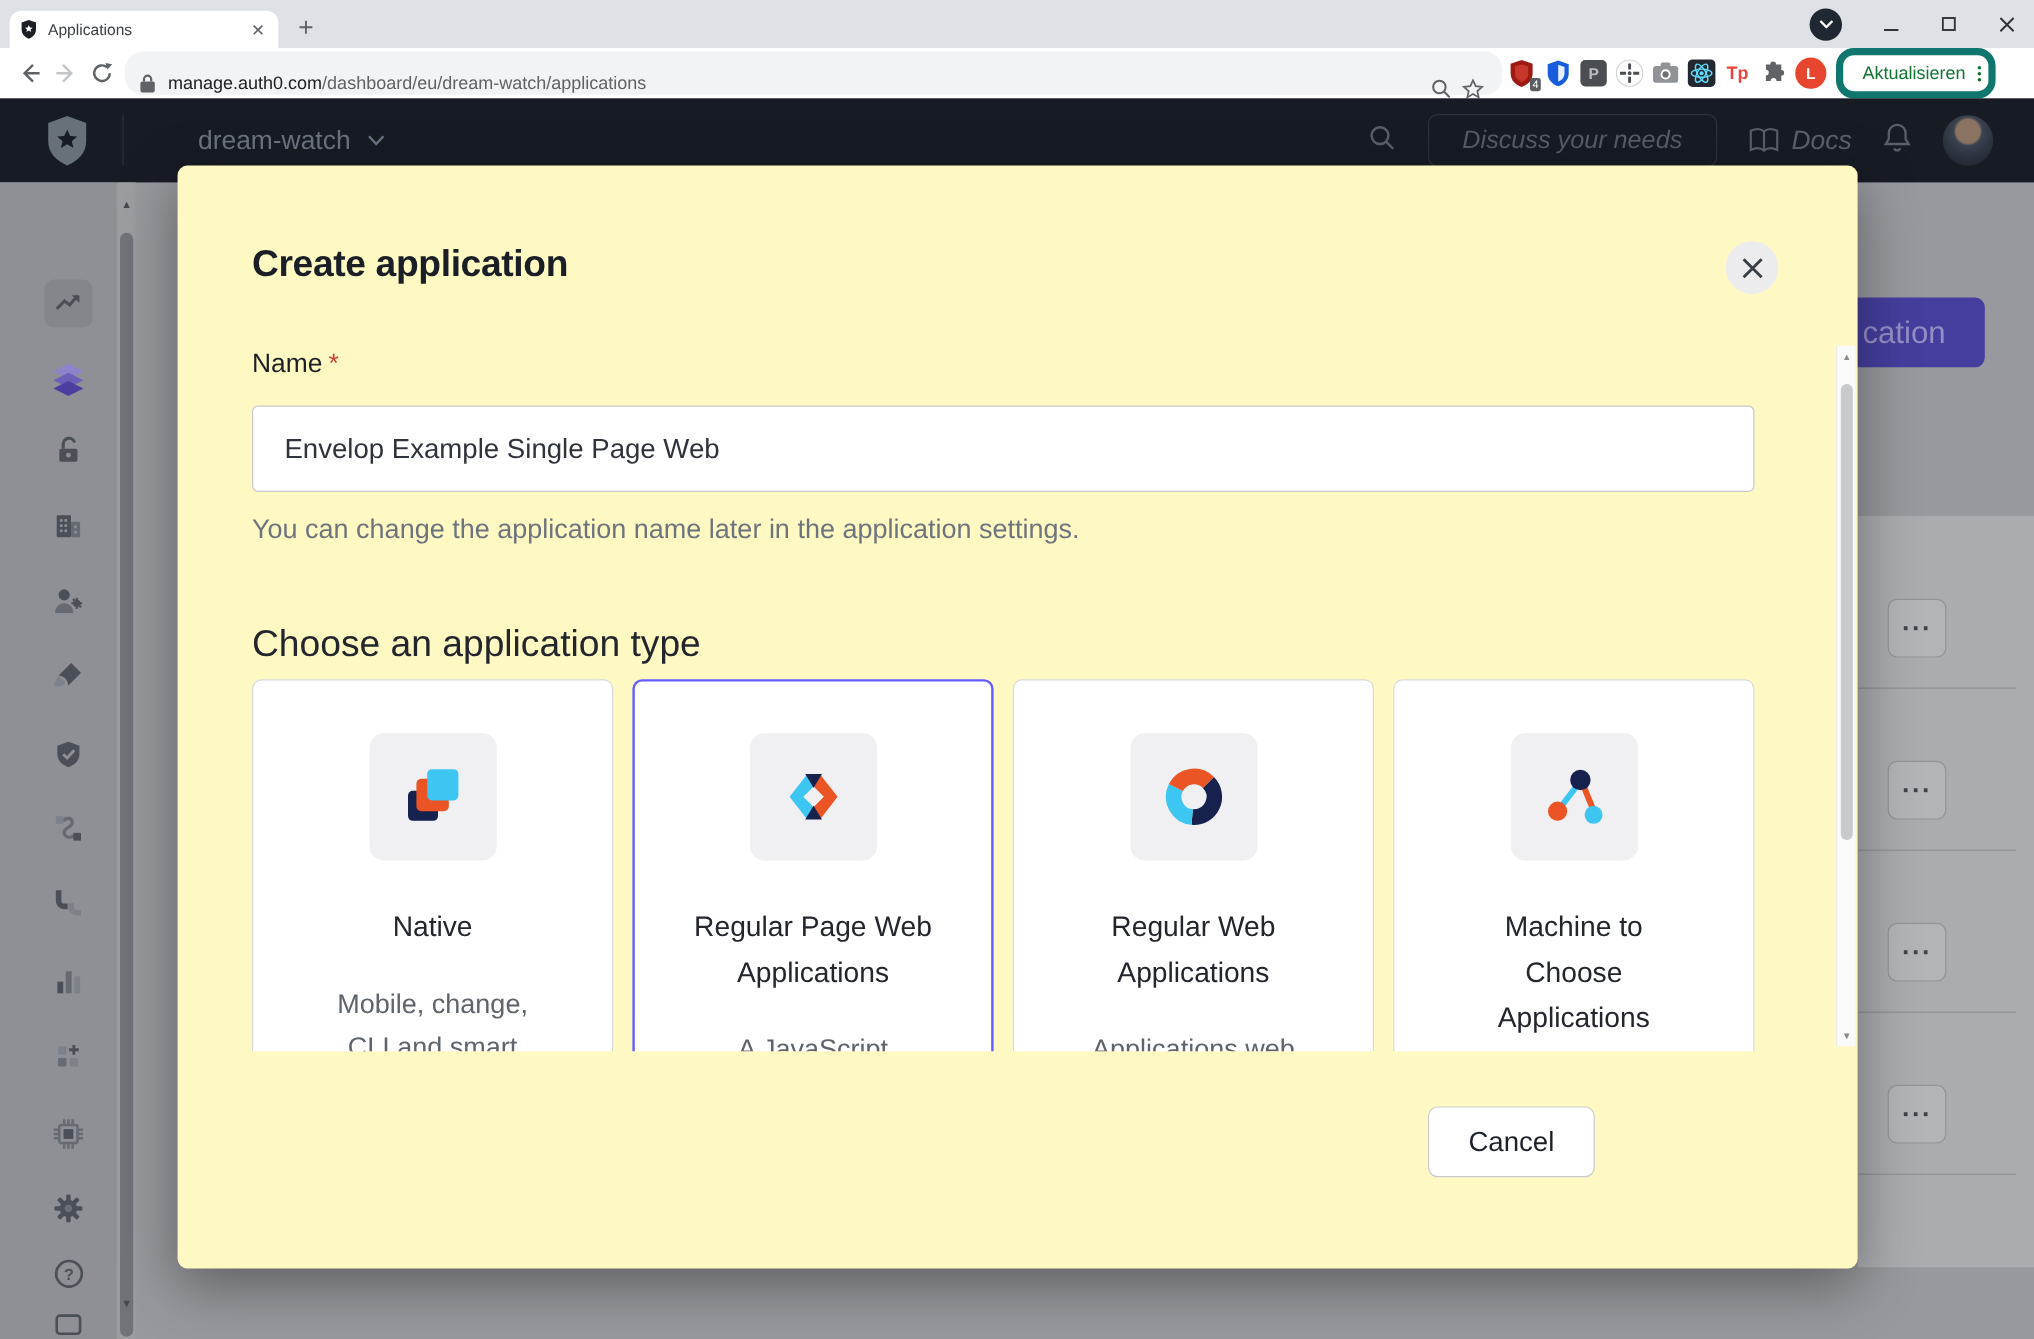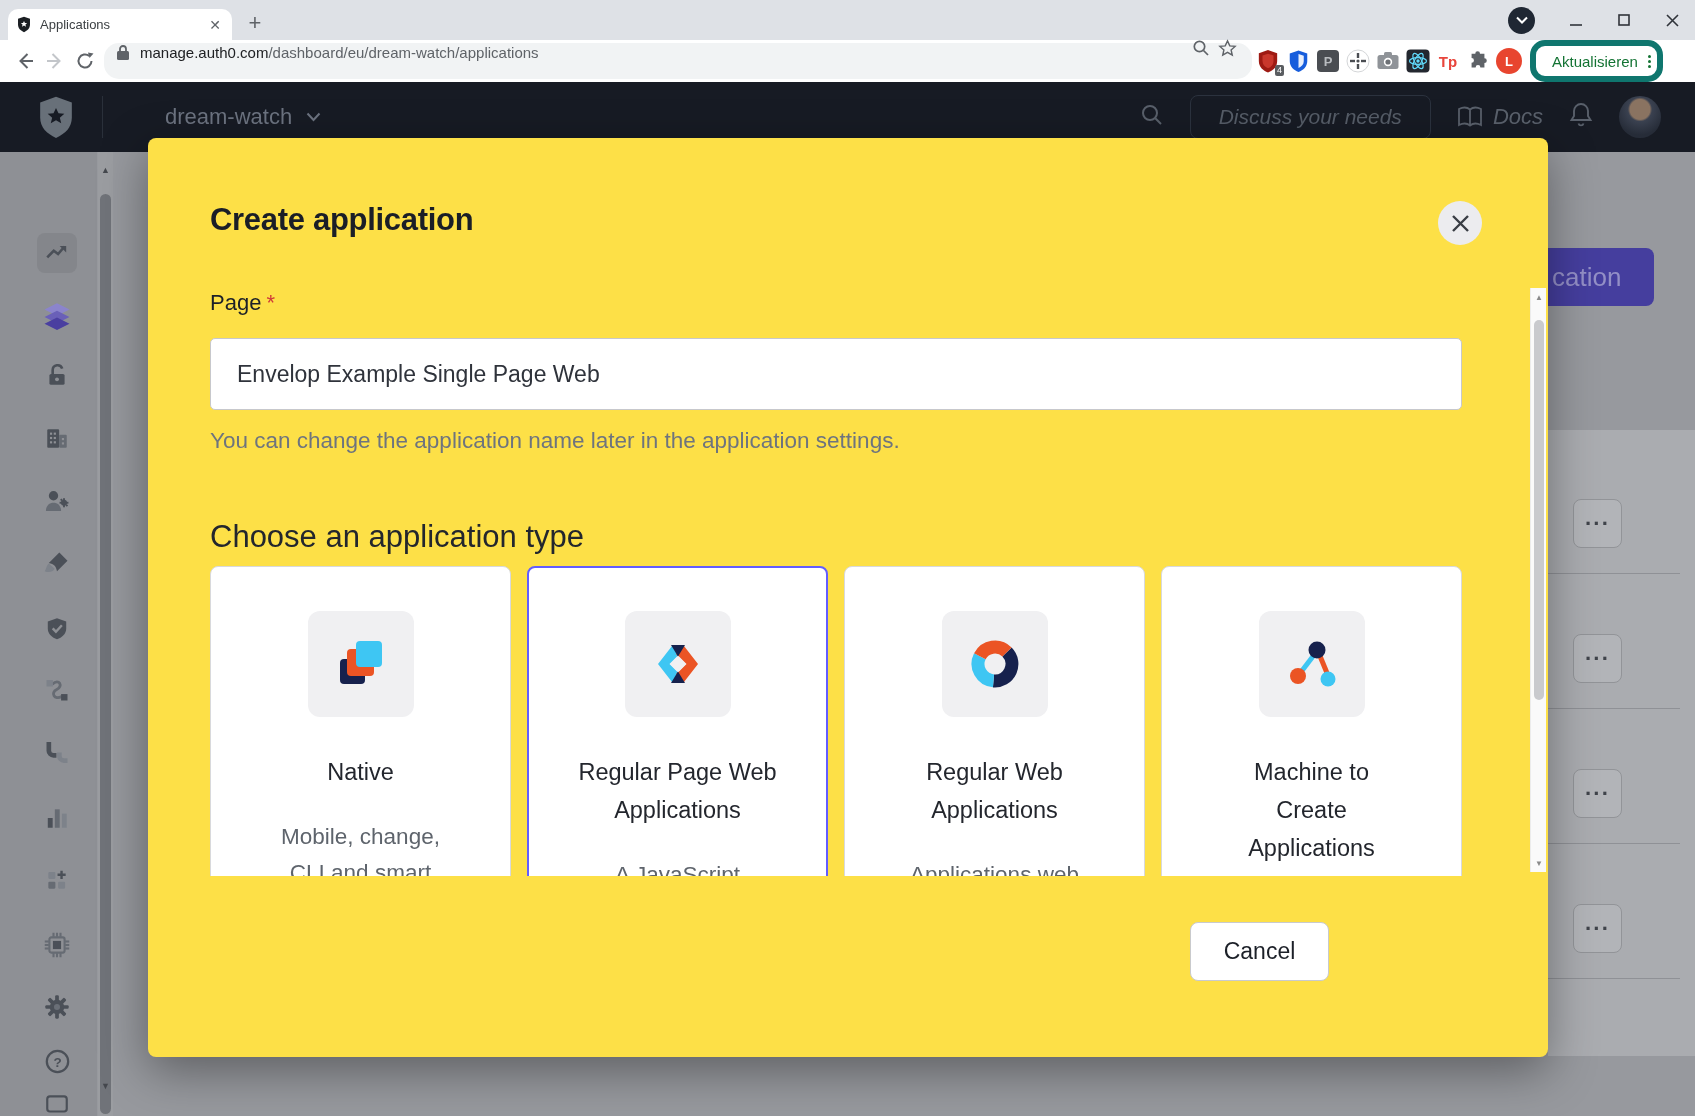--- a/index.html
+++ b/index.html
@@ -17,21 +17,21 @@
     justify-content:center;color:#5f6368;font-size:22px;font-weight:400;}
   .win-controls{position:absolute;right:10px;top:0;height:40px;display:flex;align-items:center;gap:22px;}
   .chrome-menu-circle{width:27px;height:27px;border-radius:50%;background:#1f2733;display:flex;
     align-items:center;justify-content:center;margin-right:6px;}
   .wc{width:26px;height:26px;display:flex;align-items:center;justify-content:center;color:#30343a;}
 
   .toolbar{position:absolute;left:0;top:40px;width:100%;height:42px;background:#fff;
     display:flex;align-items:center;padding:0 0 0 10px;box-sizing:border-box;}
   .navbtn{width:30px;height:30px;display:flex;align-items:center;justify-content:center;flex:none;}
   .omnibox{flex:none;width:1148px;height:30px;background:#f1f3f4;border-radius:15px;margin-left:4px;
-    display:flex;align-items:flex-end;padding:18px 12px;box-sizing:border-box;}
+    display:flex;align-items:flex-start;padding:18px 12px;box-sizing:border-box;}
   .url{font-size:15px;color:#202124;margin-left:10px;white-space:nowrap;flex:1;}
   .url .path{color:#5f6368;}
   .omni-ic{width:26px;height:26px;display:flex;align-items:center;justify-content:center;flex:none;}
   .ext{width:28px;height:28px;display:flex;align-items:center;justify-content:center;flex:none;position:relative;margin-left:2px;}
   .ext-badge{position:absolute;right:-2px;bottom:-1px;background:#5a5d61;color:#fff;font-size:9px;
     padding:0 2px;border-radius:2px;line-height:11px;}
   .p-sq{width:22px;height:22px;border-radius:4px;background:#4a4d52;color:#b9bcc0;font-weight:bold;
     font-size:13px;display:flex;align-items:center;justify-content:center;}
   .tp-label{color:#e8453c;font-weight:bold;font-size:15px;}
   .profile-chip{width:26px;height:26px;border-radius:50%;background:#e8452f;color:#fff;font-size:13px;
@@ -67,21 +67,21 @@
   
   .bh-panel{position:absolute;left:1548px;top:430px;width:147px;height:626px;background:#aaacb0;}
   .bh-line{position:absolute;left:1548px;width:132px;height:1px;background:#8f9196;}
   .bh-cation{position:absolute;left:1540px;top:248px;width:114px;height:58px;background:#453e9e;
     border-radius:8px;color:#938fc6;font-size:26px;display:flex;align-items:center;padding-left:12px;box-sizing:border-box;}
   .bh-dots{position:absolute;left:1573px;width:49px;height:49px;background:#b2b4b8;border:1px solid #929498;
     border-radius:8px;color:#3f434a;font-size:22px;display:flex;align-items:center;justify-content:center;
     letter-spacing:1px;box-sizing:border-box;font-weight:bold;}
 
   
-  .modal{position:absolute;left:148px;top:138px;width:1400px;height:919px;background:#fde047;border-radius:8px;
+  .modal{position:absolute;left:148px;top:138px;width:1400px;height:919px;background:#fef9c3;border-radius:8px;
     box-shadow:0 14px 48px rgba(0,0,0,.38);}
   .modal-title{position:absolute;left:62px;top:64px;font-size:31px;font-weight:700;color:#1a1e27;letter-spacing:-0.3px;}
   .modal-close{position:absolute;right:66px;top:63px;width:44px;height:44px;border-radius:50%;background:#ececef;
     display:flex;align-items:center;justify-content:center;}
   .modal-scroll{position:absolute;left:0;top:132px;width:1382px;height:606px;overflow:hidden;}
   .field-label{position:absolute;left:62px;top:20px;font-size:22px;color:#1c2028;}
   .req{color:#d03c38;margin-left:5px;}
   .name-input{position:absolute;left:62px;top:68px;width:1252px;height:72px;box-sizing:border-box;
     border:1px solid #c7c8cc;border-radius:5px;font-size:23px;color:#2f333b;padding:0 26px;
     font-family:"Liberation Sans",sans-serif;background:#fff;outline:none;}
@@ -478,21 +478,21 @@
   <div class="modal">
     <div class="modal-title">Create application</div>
     <div class="modal-close">
       <svg width="19" height="19" viewBox="0 0 19 19">
         <path d="M2 2 L17 17 M17 2 L2 17" stroke="#3a3e45" stroke-width="2.4"></path>
         </svg>
     </div>
 
     <div class="modal-scroll">
       <div class="field-label">
-        <span>Page</span><span class="req">*</span>
+        <span>Name</span><span class="req">*</span>
       </div>
       <input class="name-input" value="Envelop Example Single Page Web" style="">
       <div class="helper">You can change the application name later in the application settings.</div>
       <div class="choose-label">Choose an application type</div>
       <div class="cards" id="cards-row">
           <div class="card">
     <div class="icon-box">
               <svg width="56" height="56" viewBox="0 0 56 56">
    <rect x="7" y="23" width="25" height="25" rx="4" fill="#16214d"></rect>
    <rect x="14" y="13" width="27" height="27" rx="4" fill="#eb5424"></rect>
@@ -546,21 +546,21 @@
               <svg width="56" height="56" viewBox="0 0 56 56">
    <line x1="17" y1="36" x2="30" y2="19" stroke="#3ec6f3" stroke-width="5"></line>
    <line x1="36" y1="20" x2="43" y2="37" stroke="#eb5424" stroke-width="5"></line>
    <circle cx="33" cy="14" r="8.5" fill="#16214d"></circle>
    <circle cx="14" cy="40" r="8" fill="#eb5424"></circle>
    <circle cx="44" cy="43" r="7.5" fill="#3ec6f3"></circle>
               </svg>
             </div>
     <div class="card-title">
               <div>Machine to</div>
-              <div>Create</div>
+              <div>Choose</div>
               <div>Applications</div>
             </div>
     <div class="card-desc"></div>
           </div>
         </div>
     </div>
 
     <div class="m-scrollbar">
       <div class="m-arrow" style="top:2px">▲</div>
       <div class="m-thumb"></div>

